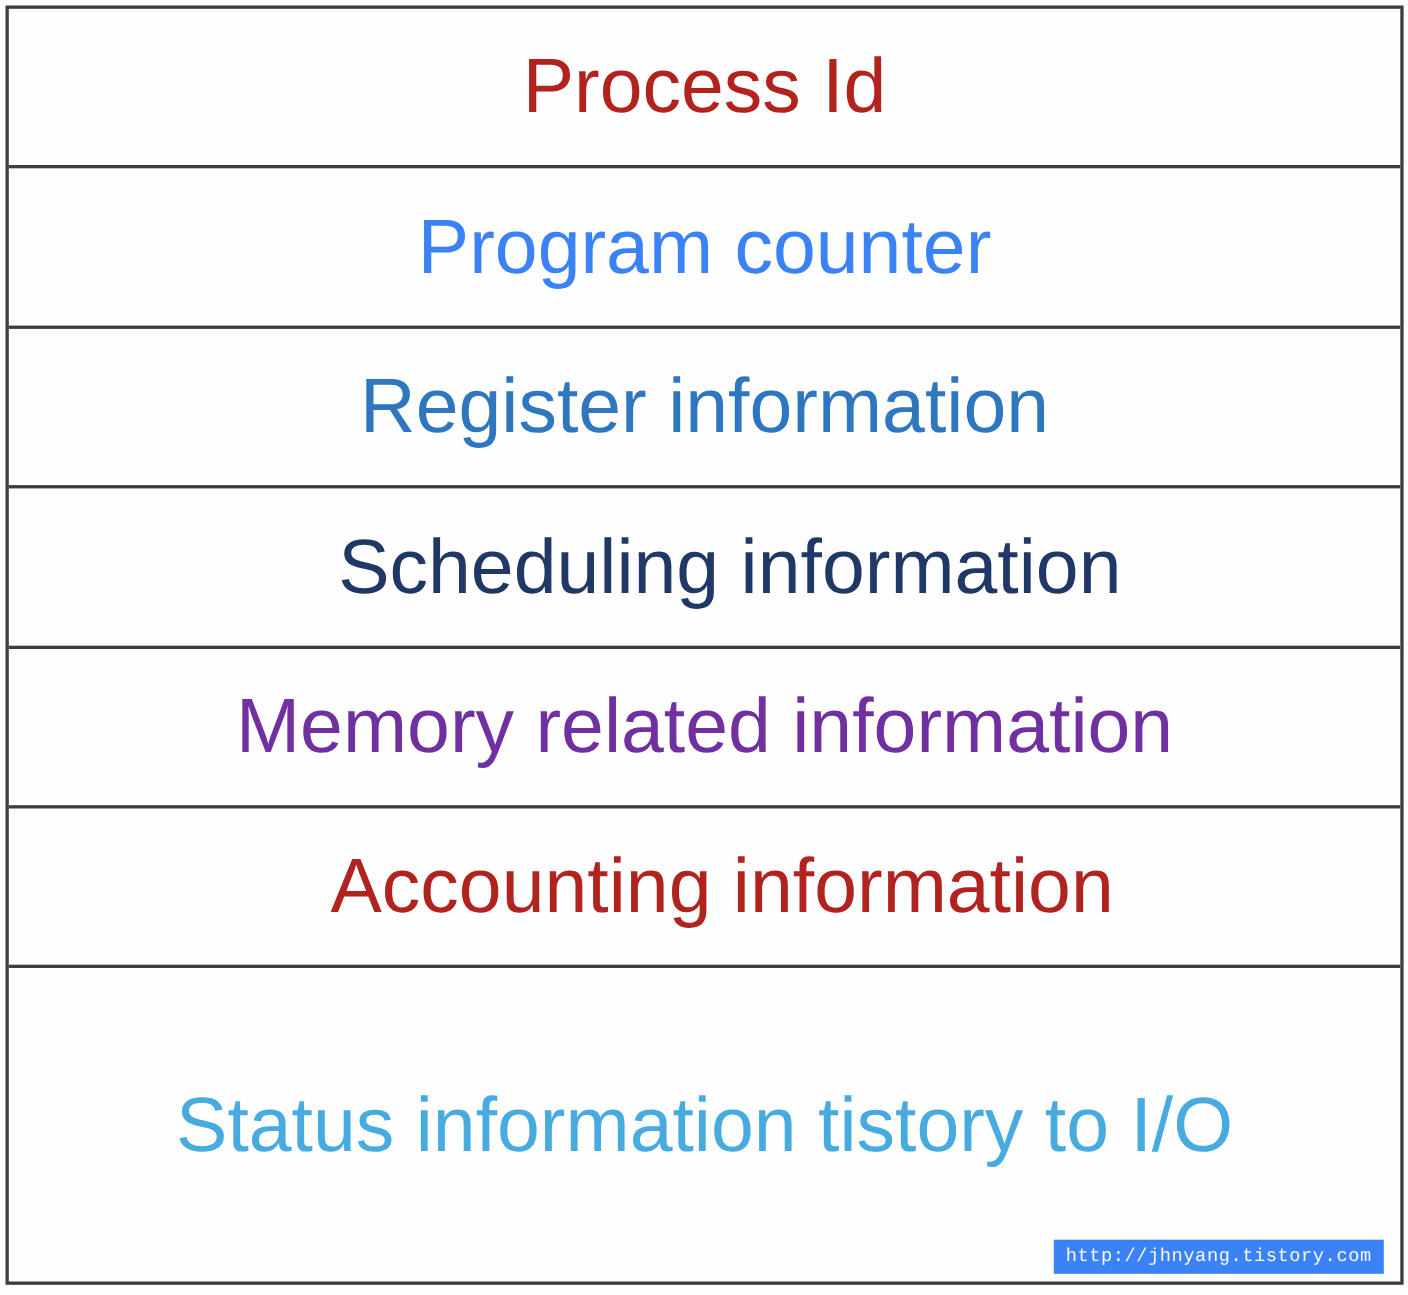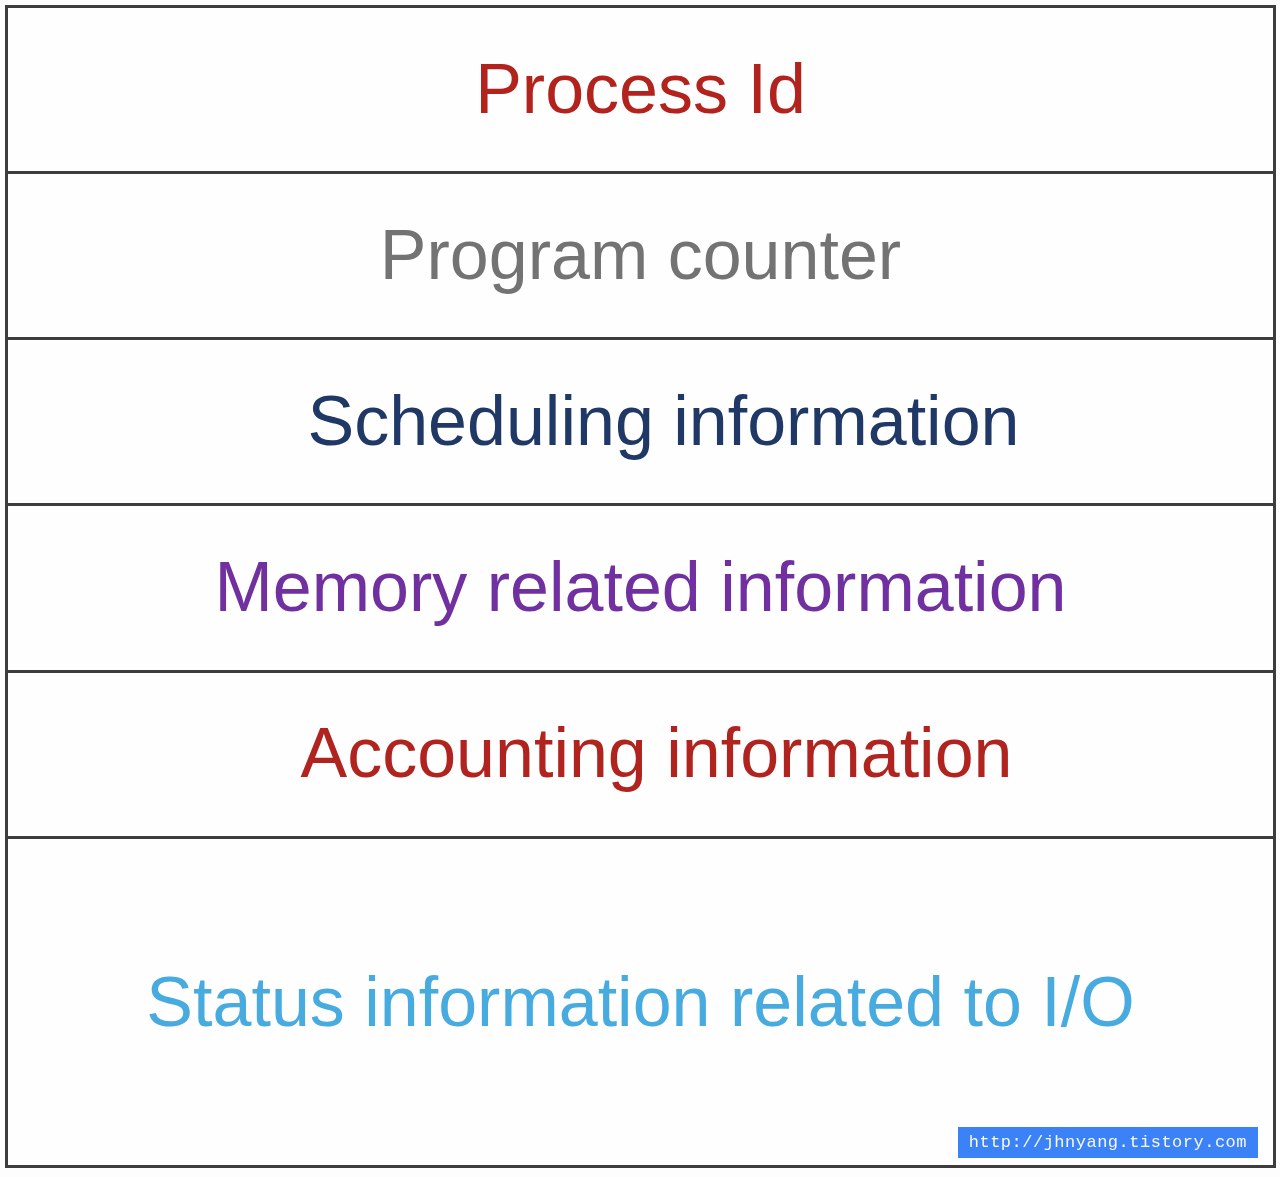--- a/index.html
+++ b/index.html
@@ -74,37 +74,40 @@
 
 <div class="stage">
 
   <div class="pcb-table" style="border-color: rgb(61, 61, 61);">
 
       <div class="pcb-row" style="border-bottom-color: rgb(61, 61, 61); color: rgb(178, 35, 30);">
         <span class="row-label">Process Id</span>
       </div>
 
 
-      <div class="pcb-row" style="border-bottom-color: rgb(61, 61, 61); color: #737373;">
+      <div class="pcb-row" style="border-bottom-color: rgb(61, 61, 61); color: #3b82f6;">
         <span class="row-label">Program counter</span>
       </div>
 
+      <div class="pcb-row" style="border-bottom-color: rgb(61, 61, 61); color: rgb(46, 118, 190);">
+        <span class="row-label">Register information</span>
+      </div>
 
       <div class="pcb-row" style="border-bottom-color: rgb(61, 61, 61); color: rgb(31, 56, 101); padding-left: 46px;">
         <span class="row-label">Scheduling information</span>
       </div>
 
       <div class="pcb-row" style="border-bottom-color: rgb(61, 61, 61); color: rgb(112, 48, 160);">
         <span class="row-label">Memory related information</span>
       </div>
 
       <div class="pcb-row" style="border-bottom-color: rgb(61, 61, 61); color: rgb(176, 35, 30); padding-left: 32px;">
         <span class="row-label">Accounting information</span>
       </div>
 
       <div class="pcb-row tall" style="border-bottom-color: rgb(61, 61, 61); color: rgb(71, 171, 223);">
-        <span class="row-label">Status information related to I/O</span>
+        <span class="row-label">Status information tistory to I/O</span>
       </div>
     </div>
 
   <div class="watermark" style="background: #3b82f6; color: rgb(248, 248, 248);">http://jhnyang.tistory.com</div>
 
 </div>
 
 </body></html>

